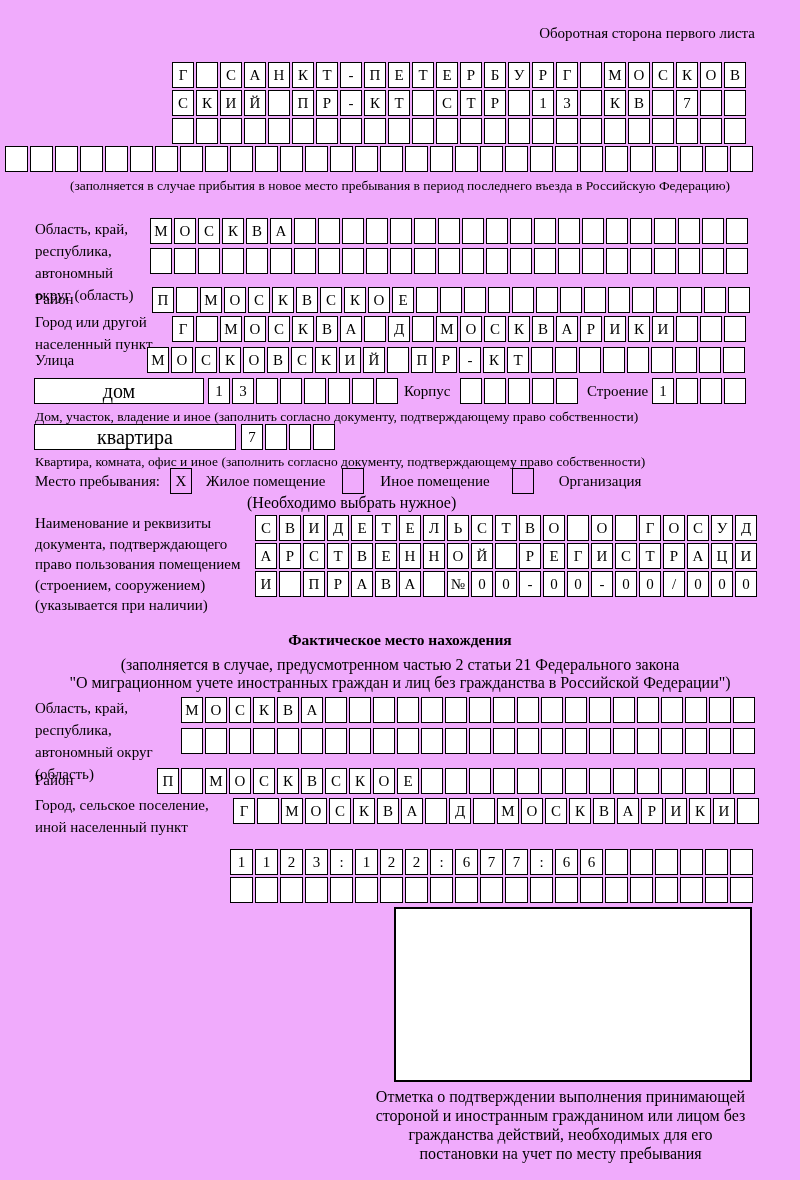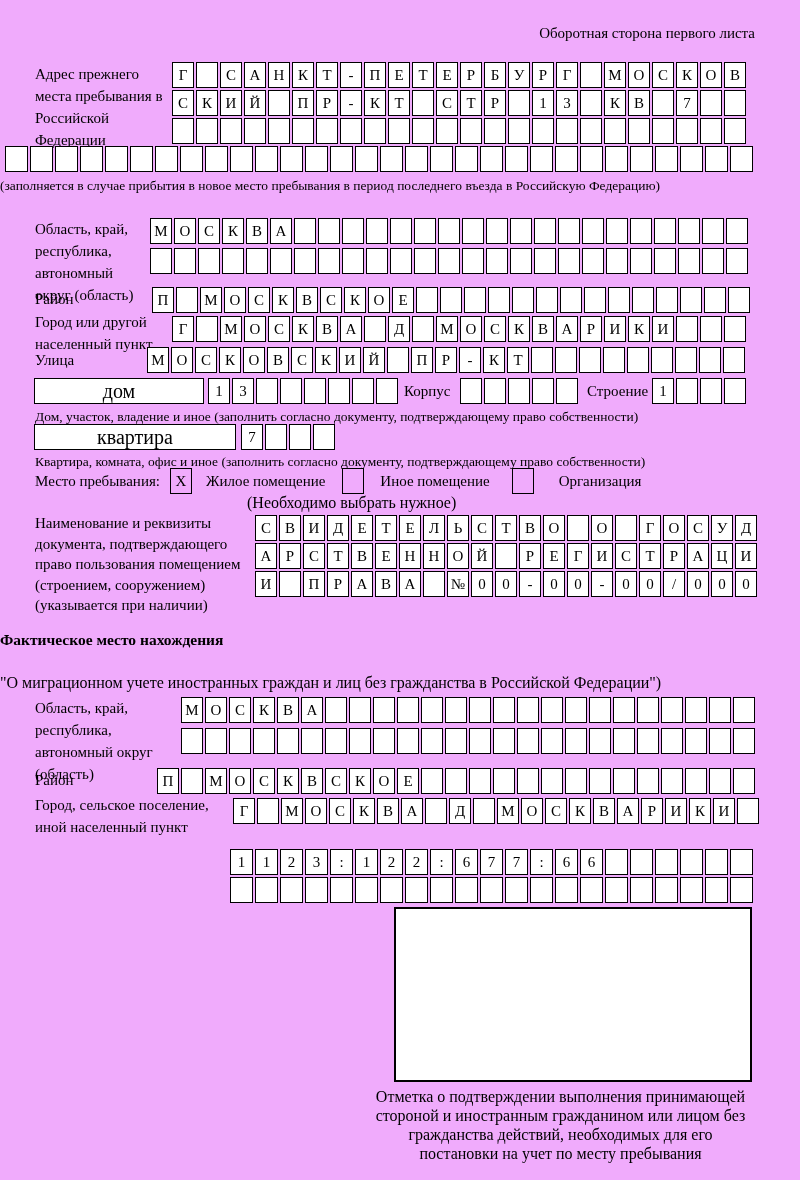--- a/index.html
+++ b/index.html
@@ -11,34 +11,33 @@
   .lbl.tight { line-height:20.5px; }
   .row { position:absolute; display:flex; gap:2px; }
   .cell { flex:none; width:22px; height:26px; border:1.6px solid #000;
           display:flex; align-items:center; justify-content:center;
           font-size:15px; background:#fff; }
   .fieldbox { position:absolute; height:26px; border:1.6px solid #000;
               display:flex; align-items:center; justify-content:center; font-size:20px; background:#fff; }
   .caption { font-size:13.5px; line-height:17px; }
   .note { font-size:16px; line-height:18px; }
   .title { font-size:15.5px; font-weight:bold; }
-  .centerline { left:0; width:800px; text-align:left; }
+  .centerline { left:0; width:800px; text-align:center; }
   .chkrow { position:absolute; display:flex; align-items:center; height:26px; }
   .chk { flex:none; width:22px; height:26px; border:1.6px solid #000;
          display:flex; align-items:center; justify-content:center; font-size:15px; }
   .bigbox { position:absolute; border:2px solid #000; background:#fff; }
 </style>
 </head>
 <body>
 
 <div class="page">
 
   <div class="abs lbl" style="top:22px; right:45px;">Оборотная сторона первого листа</div>
 
-  <div class="abs lbl" style="left:35px; top:63px; width:140px;">Адрес прежнего места пребывания в Российской Федерации</div>
   <div class="row" style="left:172px; top:62px;">
       <div class="cell">Г</div>
       <div class="cell"></div>
       <div class="cell">С</div>
       <div class="cell">А</div>
       <div class="cell">Н</div>
       <div class="cell">К</div>
       <div class="cell">Т</div>
       <div class="cell">-</div>
       <div class="cell">П</div>
@@ -400,20 +399,21 @@
       <div class="cell">-</div>
       <div class="cell">0</div>
       <div class="cell">0</div>
       <div class="cell">/</div>
       <div class="cell">0</div>
       <div class="cell">0</div>
       <div class="cell">0</div>
     </div>
 
   <div class="abs title centerline" style="top:631px;">Фактическое место нахождения</div>
+  <div class="abs note centerline" style="top:656px;">(заполняется в случае, предусмотренном частью 2 статьи 21 Федерального закона</div>
   <div class="abs note centerline" style="top:674px;">"О миграционном учете иностранных граждан и лиц без гражданства в Российской Федерации")</div>
 
   <div class="abs lbl" style="left:35px; top:697px; width:150px;">Область, край, республика, автономный округ (область)</div>
   <div class="row" style="left:181px; top:697px;">
       <div class="cell">М</div>
       <div class="cell">О</div>
       <div class="cell">С</div>
       <div class="cell">К</div>
       <div class="cell">В</div>
       <div class="cell">А</div>

